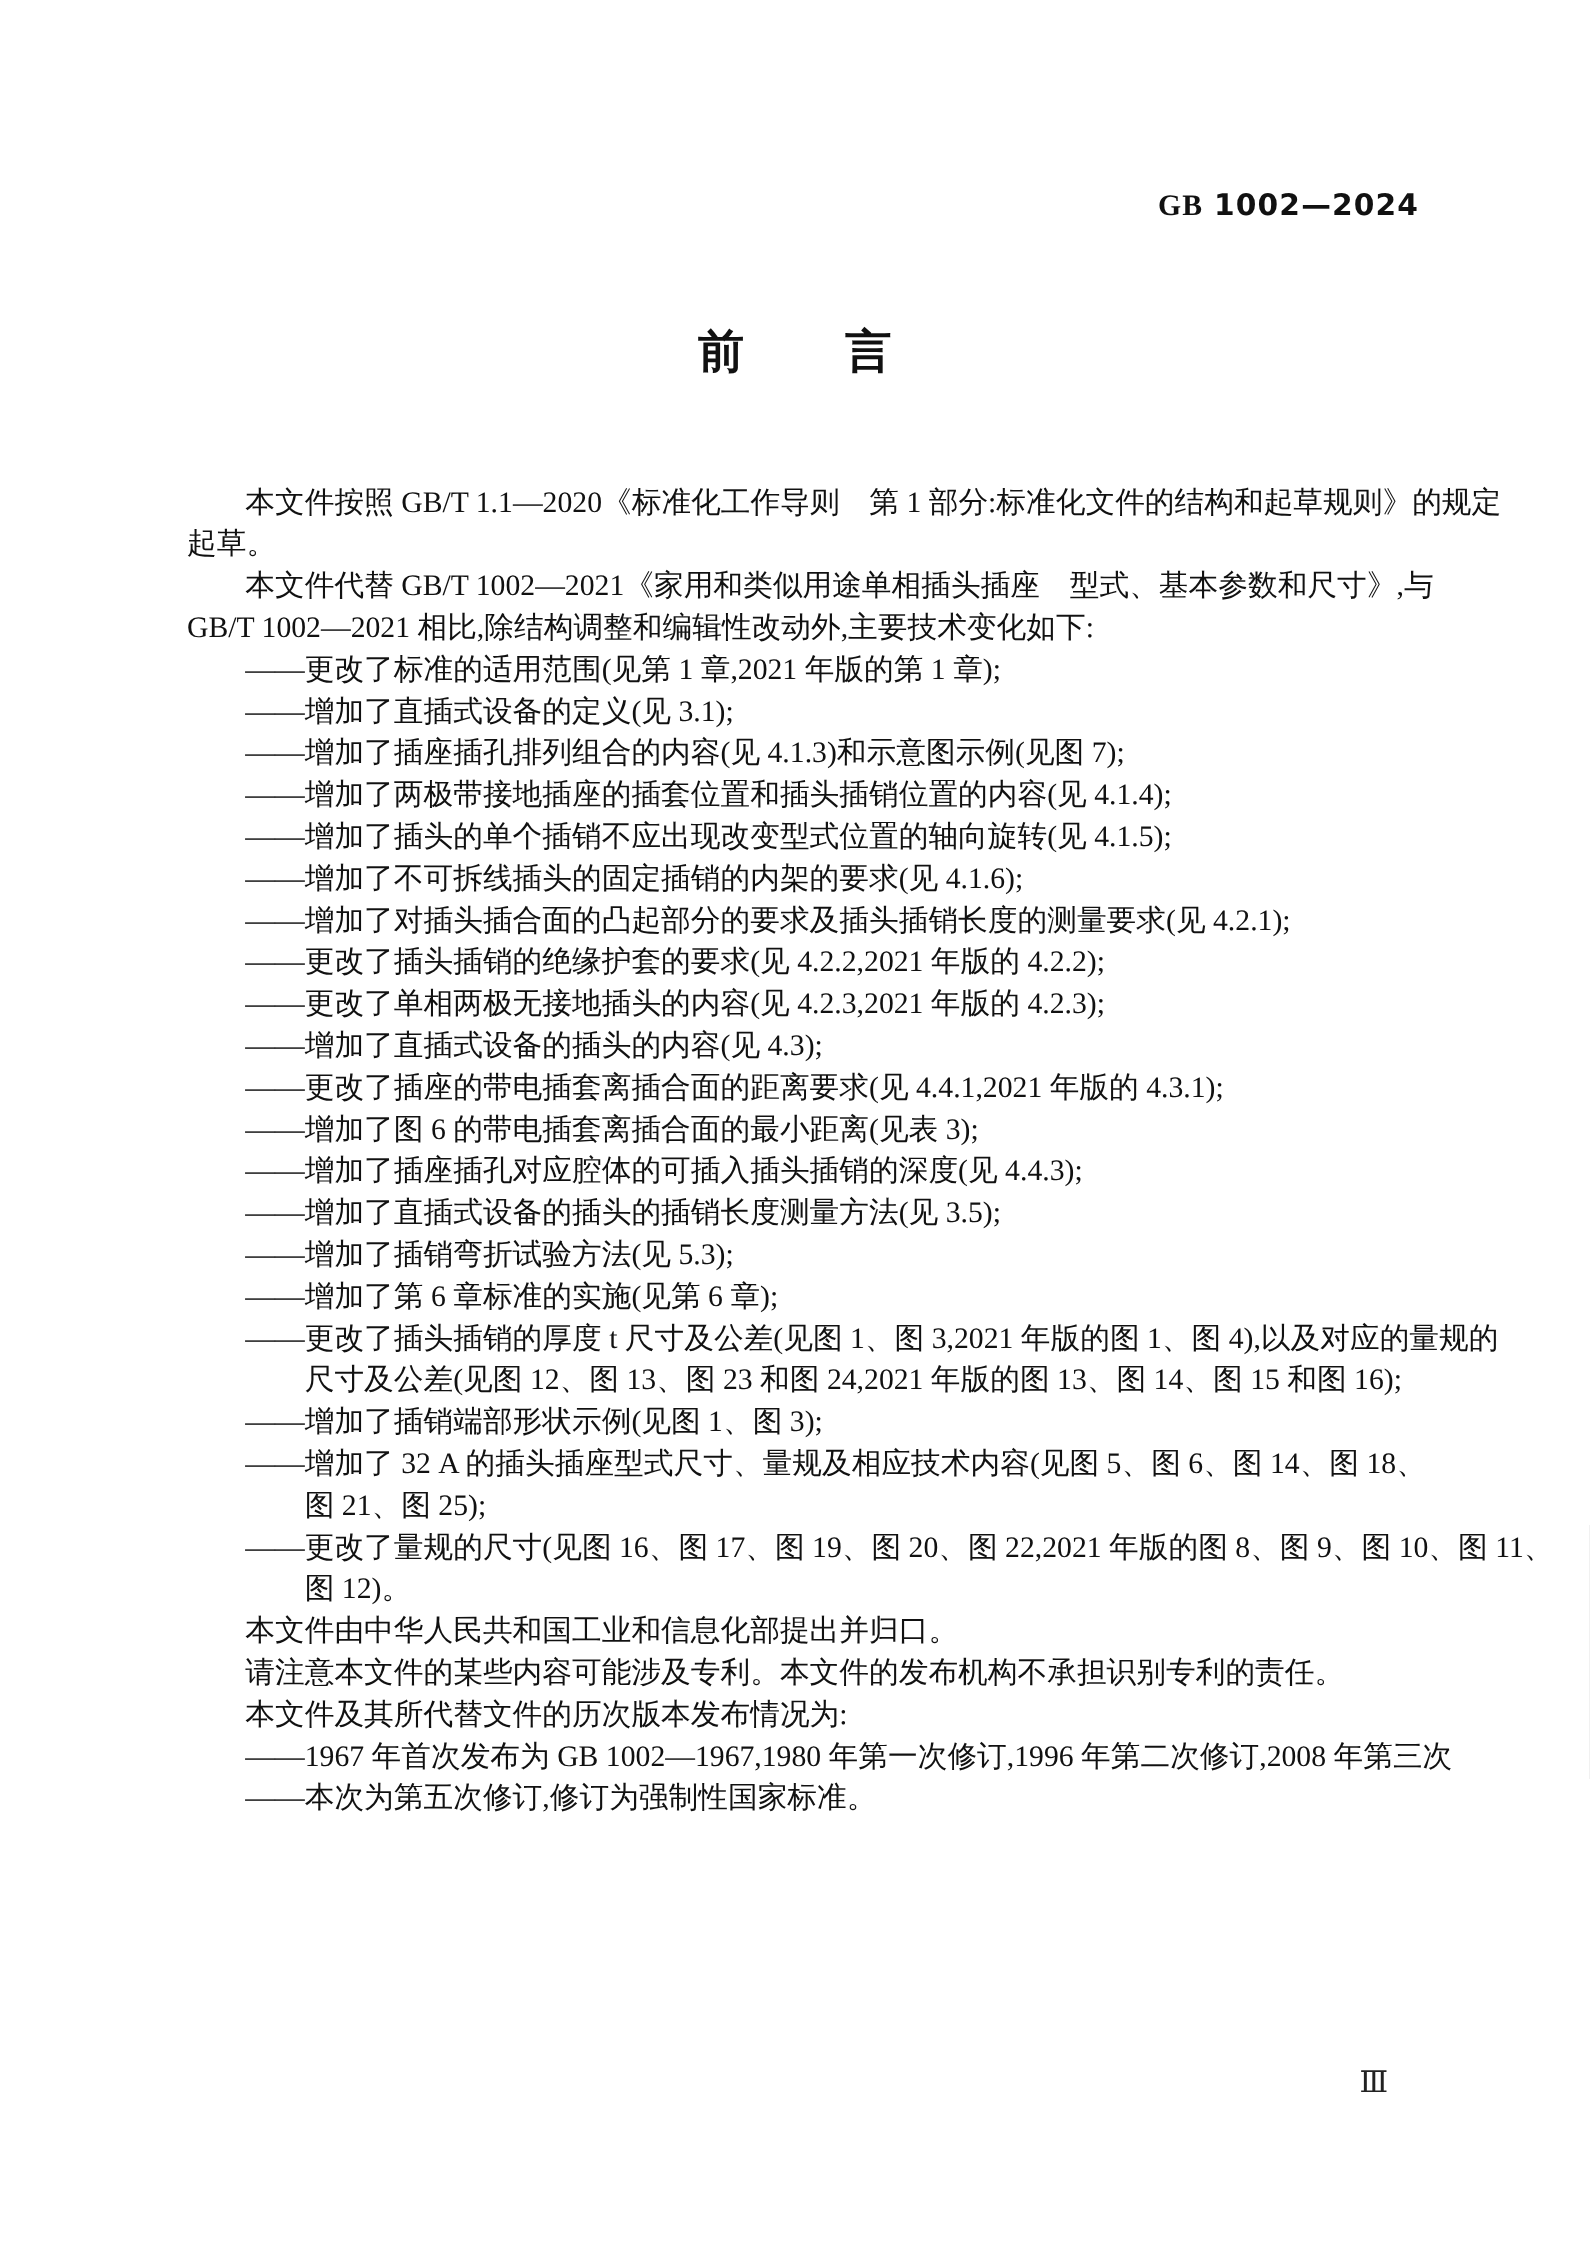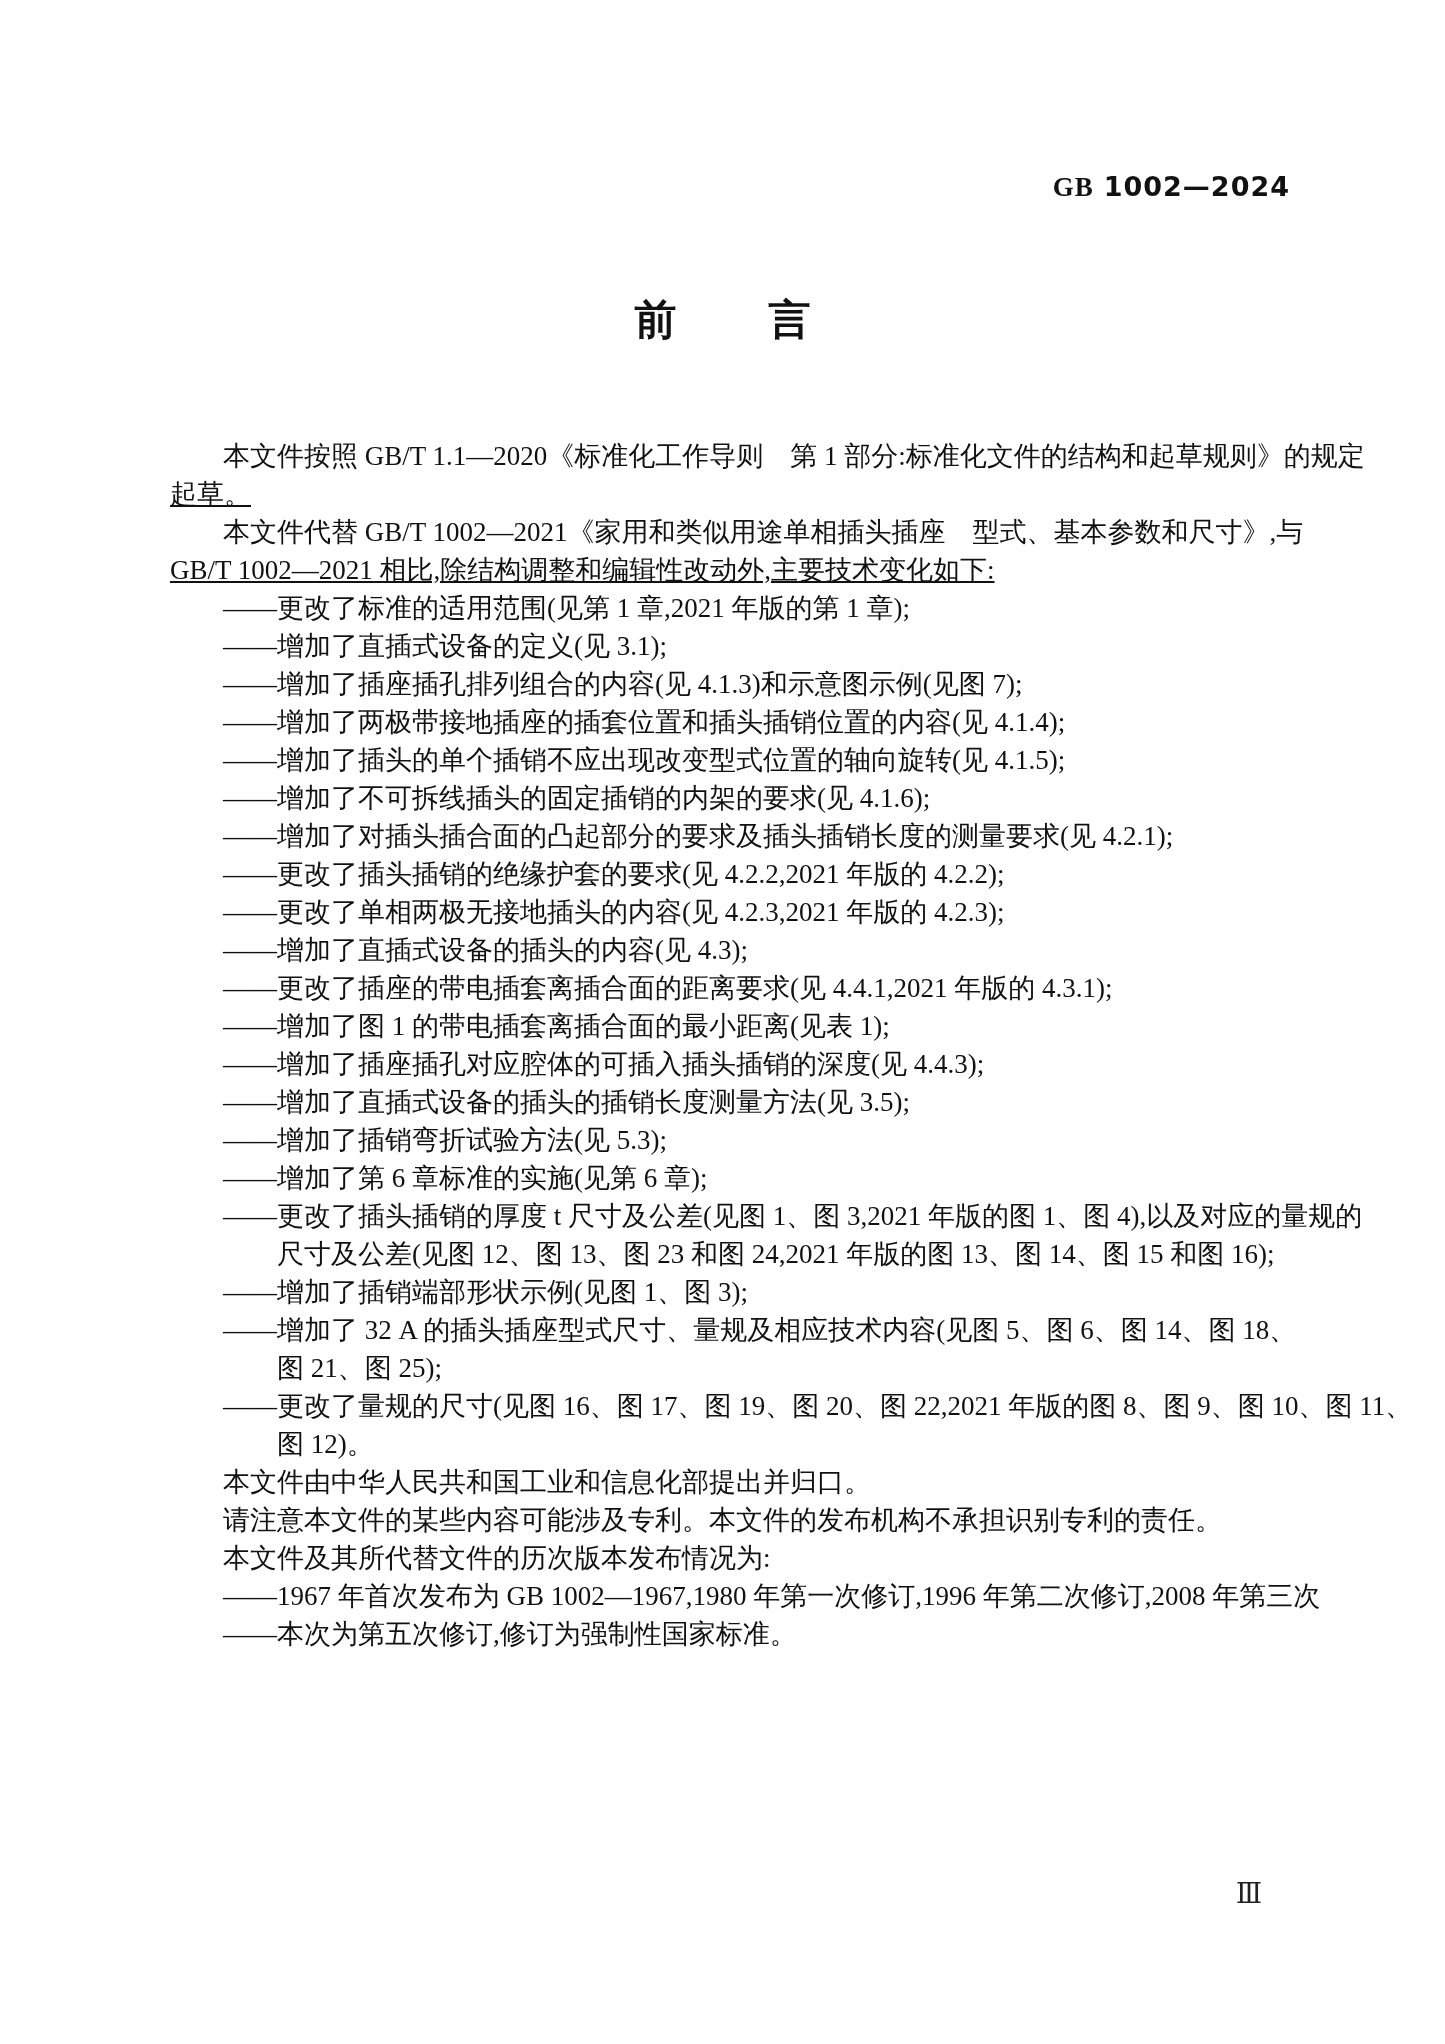--- a/index.html
+++ b/index.html
@@ -53,21 +53,21 @@
     left: 170px;
     width: 1160px;
     font-size: 27px;
     line-height: 38px;
     color: #111111;
   }
   .line {
     white-space: nowrap;
   }
   .line.first { padding-left: 53px; }
-  .line.flush { padding-left: 0; text-decoration: underline; }
+  .line.flush { padding-left: 0; }
   .line.hang  { padding-left: 107px; }
   .page-number {
     position: absolute;
     top: 1878px;
     right: 183px;
     font-size: 27px;
     font-family: "DejaVu Serif", "Liberation Serif", serif;
     color: #222222;
   }
 </style>
@@ -94,21 +94,21 @@
       <div class="line first">——增加了直插式设备的定义(见 3.1);</div>
       <div class="line first">——增加了插座插孔排列组合的内容(见 4.1.3)和示意图示例(见图 7);</div>
       <div class="line first">——增加了两极带接地插座的插套位置和插头插销位置的内容(见 4.1.4);</div>
       <div class="line first">——增加了插头的单个插销不应出现改变型式位置的轴向旋转(见 4.1.5);</div>
       <div class="line first">——增加了不可拆线插头的固定插销的内架的要求(见 4.1.6);</div>
       <div class="line first">——增加了对插头插合面的凸起部分的要求及插头插销长度的测量要求(见 4.2.1);</div>
       <div class="line first">——更改了插头插销的绝缘护套的要求(见 4.2.2,2021 年版的 4.2.2);</div>
       <div class="line first">——更改了单相两极无接地插头的内容(见 4.2.3,2021 年版的 4.2.3);</div>
       <div class="line first">——增加了直插式设备的插头的内容(见 4.3);</div>
       <div class="line first">——更改了插座的带电插套离插合面的距离要求(见 4.4.1,2021 年版的 4.3.1);</div>
-      <div class="line first">——增加了图 1 的带电插套离插合面的最小距离(见表 1);</div>
+      <div class="line first">——增加了图 6 的带电插套离插合面的最小距离(见表 3);</div>
       <div class="line first">——增加了插座插孔对应腔体的可插入插头插销的深度(见 4.4.3);</div>
       <div class="line first">——增加了直插式设备的插头的插销长度测量方法(见 3.5);</div>
       <div class="line first">——增加了插销弯折试验方法(见 5.3);</div>
       <div class="line first">——增加了第 6 章标准的实施(见第 6 章);</div>
       <div class="line first">——更改了插头插销的厚度 t 尺寸及公差(见图 1、图 3,2021 年版的图 1、图 4),以及对应的量规的</div>
       <div class="line hang">尺寸及公差(见图 12、图 13、图 23 和图 24,2021 年版的图 13、图 14、图 15 和图 16);</div>
       <div class="line first">——增加了插销端部形状示例(见图 1、图 3);</div>
       <div class="line first">——增加了 32 A 的插头插座型式尺寸、量规及相应技术内容(见图 5、图 6、图 14、图 18、</div>
       <div class="line hang">图 21、图 25);</div>
       <div class="line first">——更改了量规的尺寸(见图 16、图 17、图 19、图 20、图 22,2021 年版的图 8、图 9、图 10、图 11、</div>

